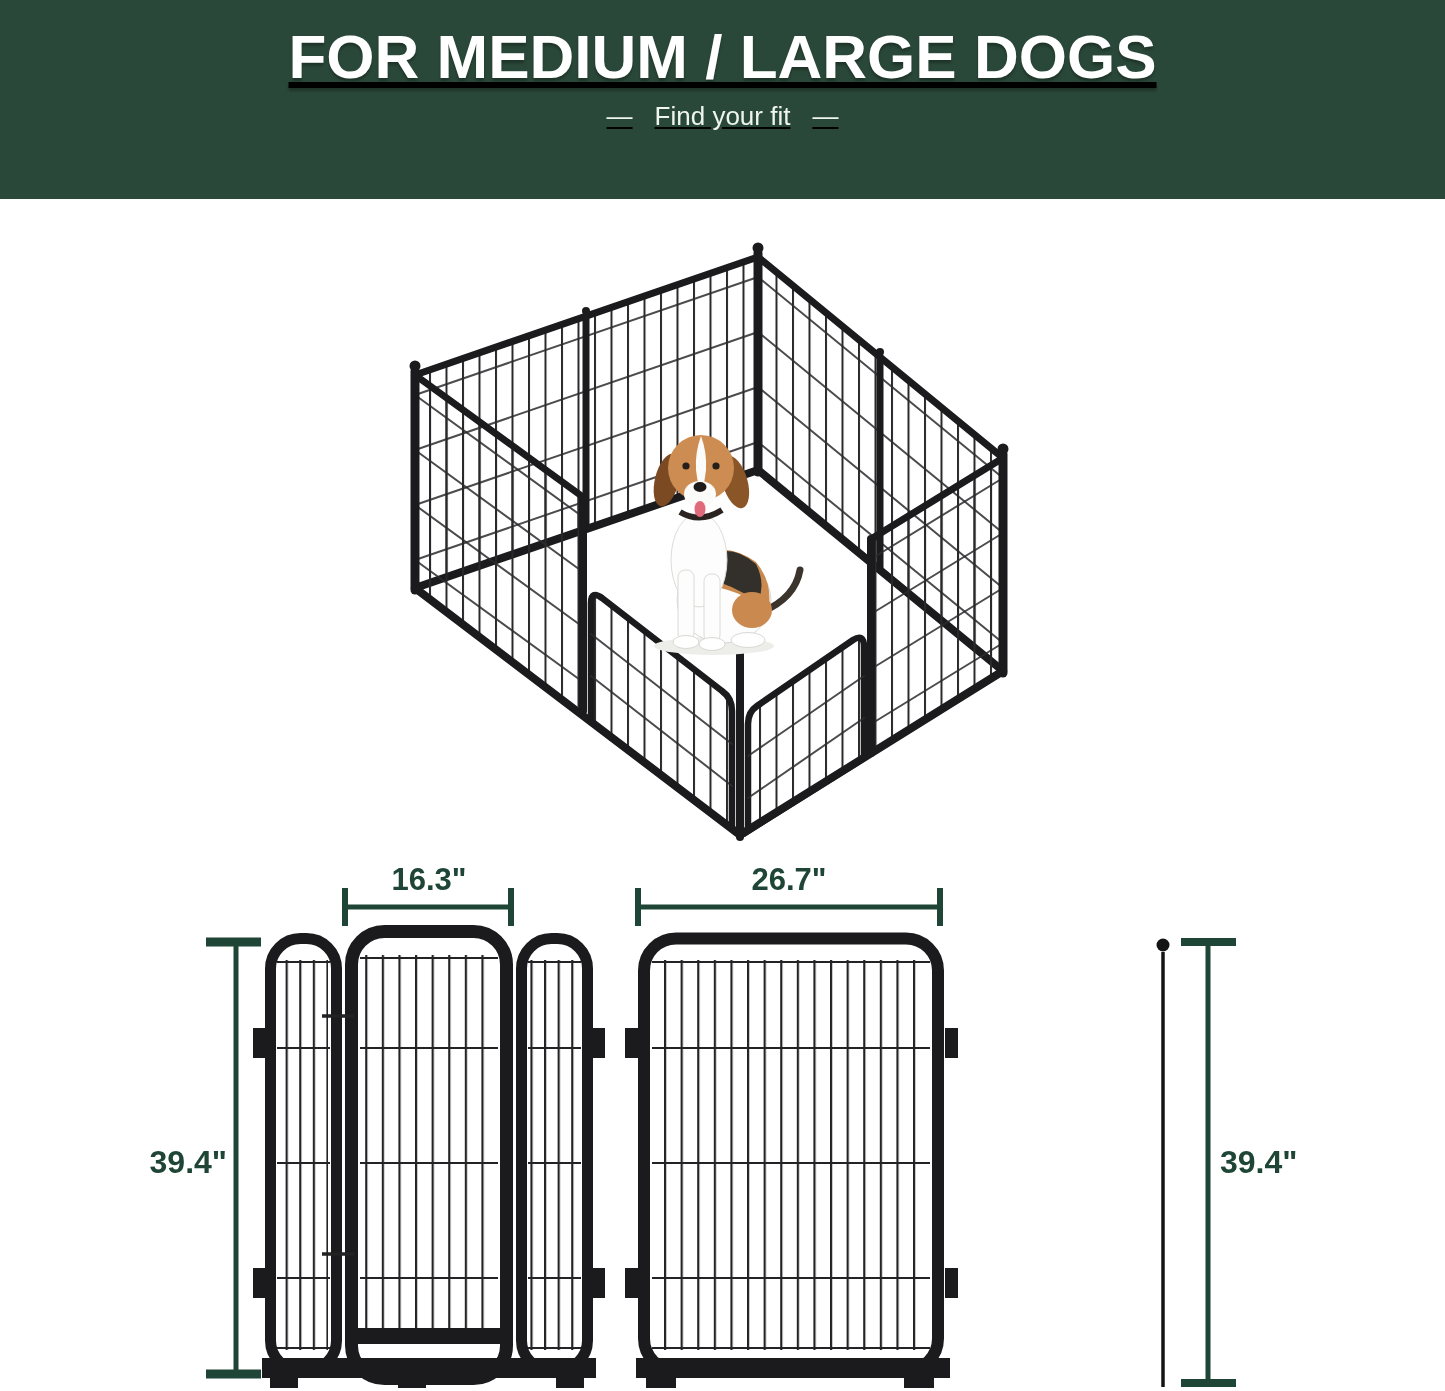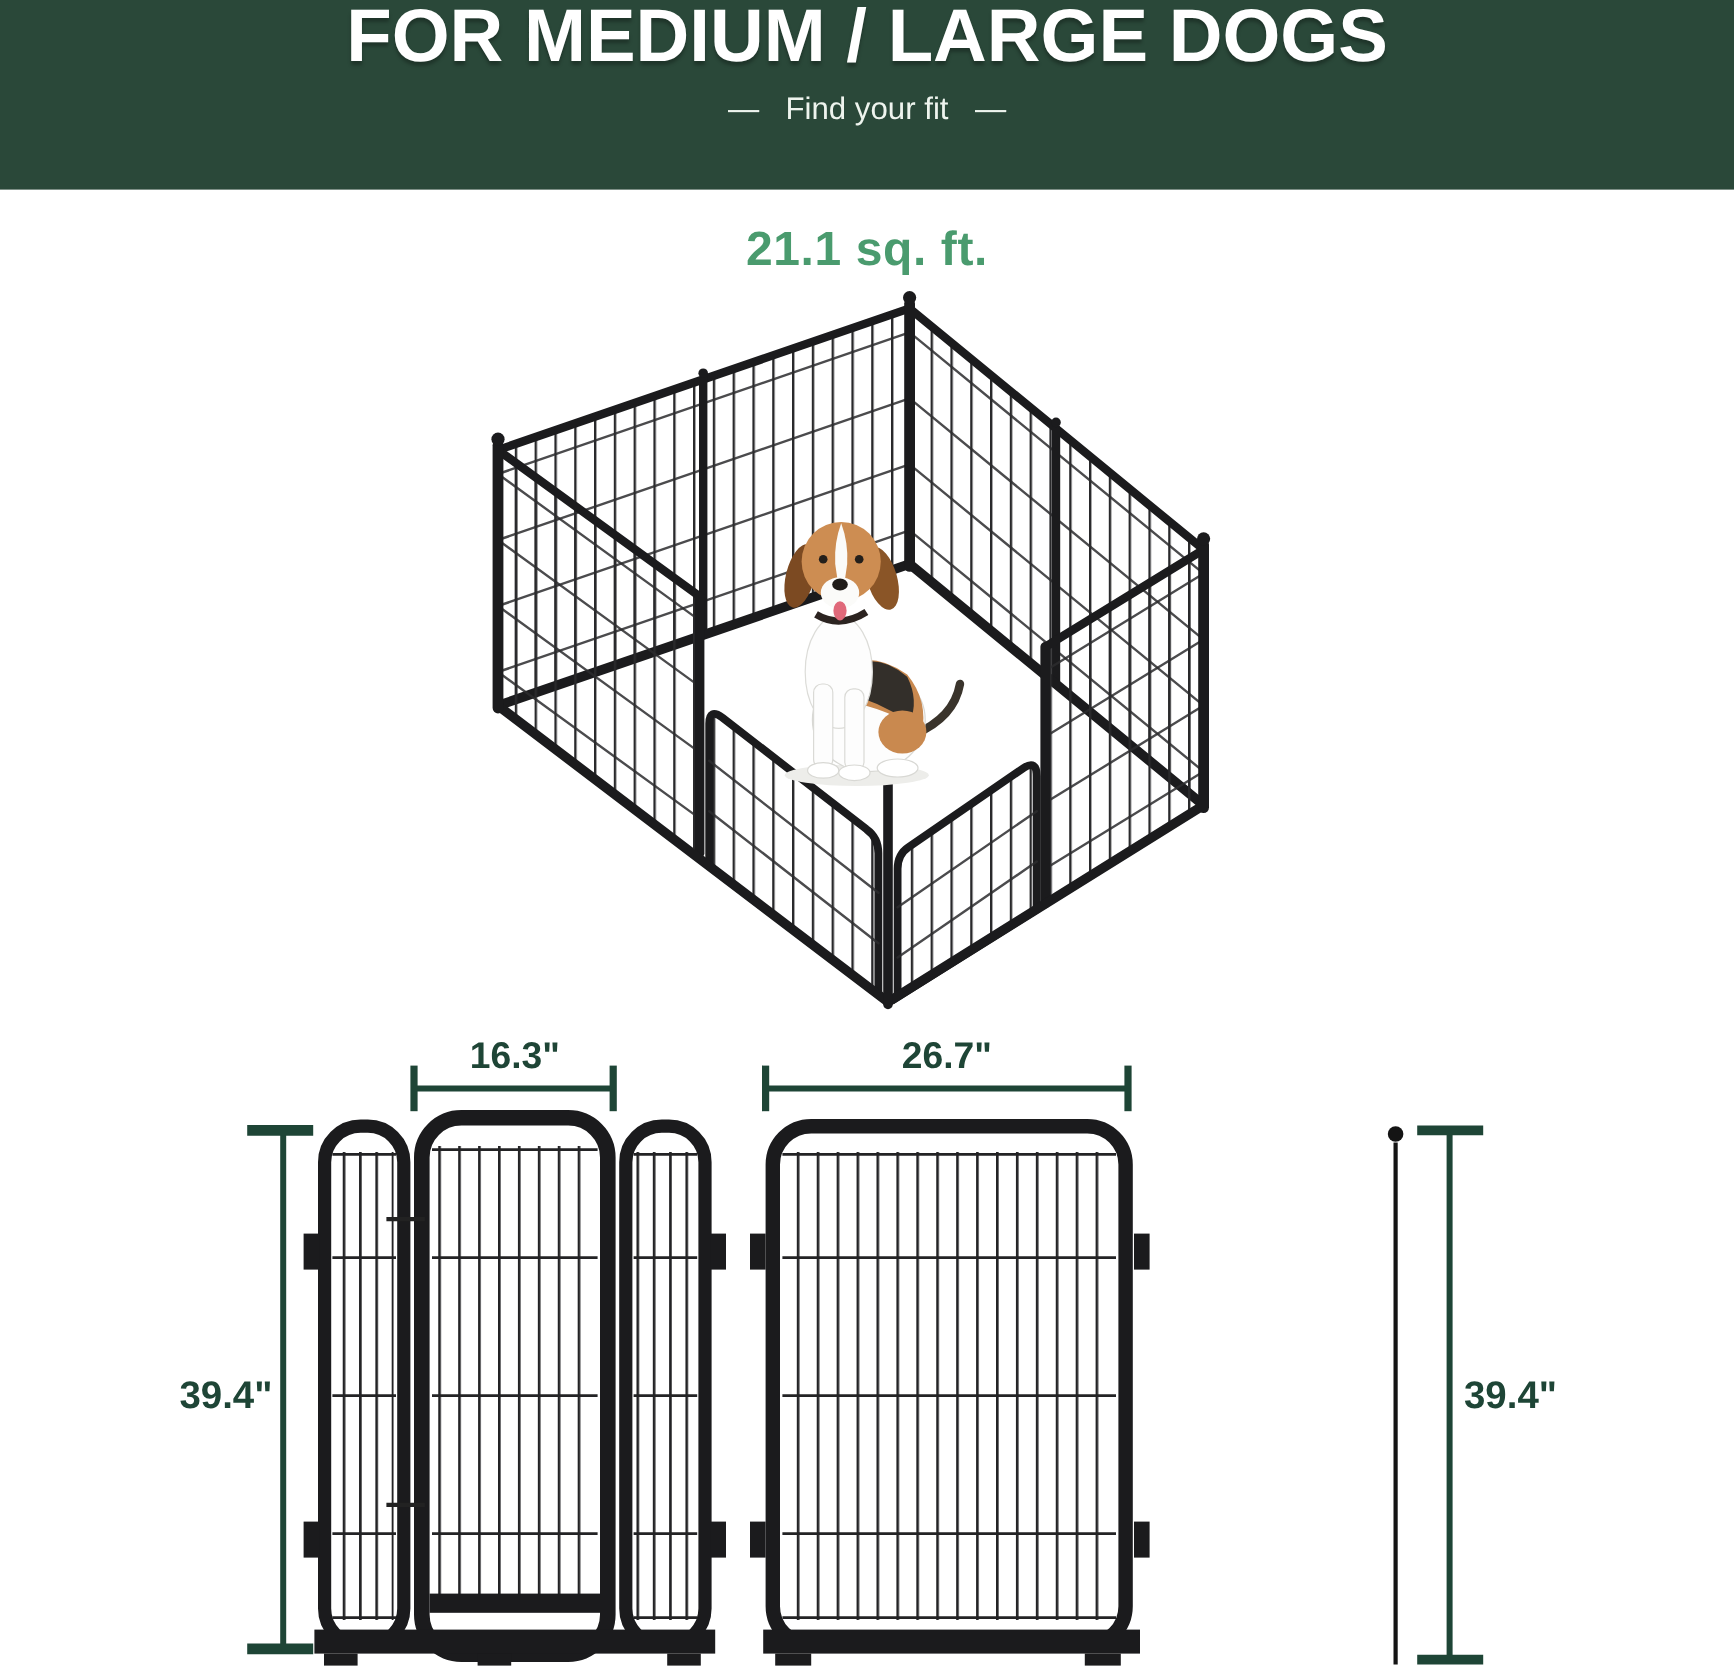--- a/index.html
+++ b/index.html
@@ -1,23 +1,23 @@
 <!DOCTYPE html>
 <html><head>
 <meta charset="utf-8">
 <style>
   html,body{margin:0;padding:0;background:#ffffff;}
   .page{
     position:relative;width:1445px;height:1391px;background:#ffffff;
     font-family:"Liberation Sans",sans-serif;overflow:hidden;
   }
   .banner{
-    position:absolute;top:0;left:0;width:1445px;height:158px;
+    position:absolute;top:0;left:0;width:1445px;height:199px;
     background:#2a4839;display:flex;flex-direction:column;align-items:center;
-    box-sizing:border-box;
+    padding-top:26px;box-sizing:border-box;text-decoration:underline;
   }
   .banner-title{
     margin:0;font-size:62px;font-weight:800;color:#ffffff;line-height:1;
     letter-spacing:0px;text-shadow:0 3px 3px rgba(0,0,0,.28);white-space:nowrap;
   }
   .banner-sub{
     margin-top:15px;display:flex;align-items:center;gap:22px;
     color:#eef4ee;font-size:26px;font-weight:400;line-height:1;
   }
   .banner-sub .dash{font-weight:400;}
@@ -43,21 +43,20 @@
 
   <header class="banner">
     <h1 class="banner-title">FOR MEDIUM / LARGE DOGS</h1>
     <div class="banner-sub">
       <span class="dash">—</span>
       <span>Find your fit</span>
       <span class="dash">—</span>
     </div>
   </header>
 
-  <div class="area-label">21.1 sq. ft.</div>
 
   <svg class="scene" width="1445" height="1391" viewBox="0 0 1445 1391">
     <defs>
       <pattern id="barsW" width="16.5" height="8" patternUnits="userSpaceOnUse">
         <rect x="0" y="0" width="2" height="8" fill="#29292b"></rect>
       </pattern>
       <pattern id="barsP" width="16.6" height="8" patternUnits="userSpaceOnUse">
         <rect x="0" y="0" width="2.2" height="8" fill="#232325"></rect>
       </pattern>
       <pattern id="barsN" width="13.6" height="8" patternUnits="userSpaceOnUse">

